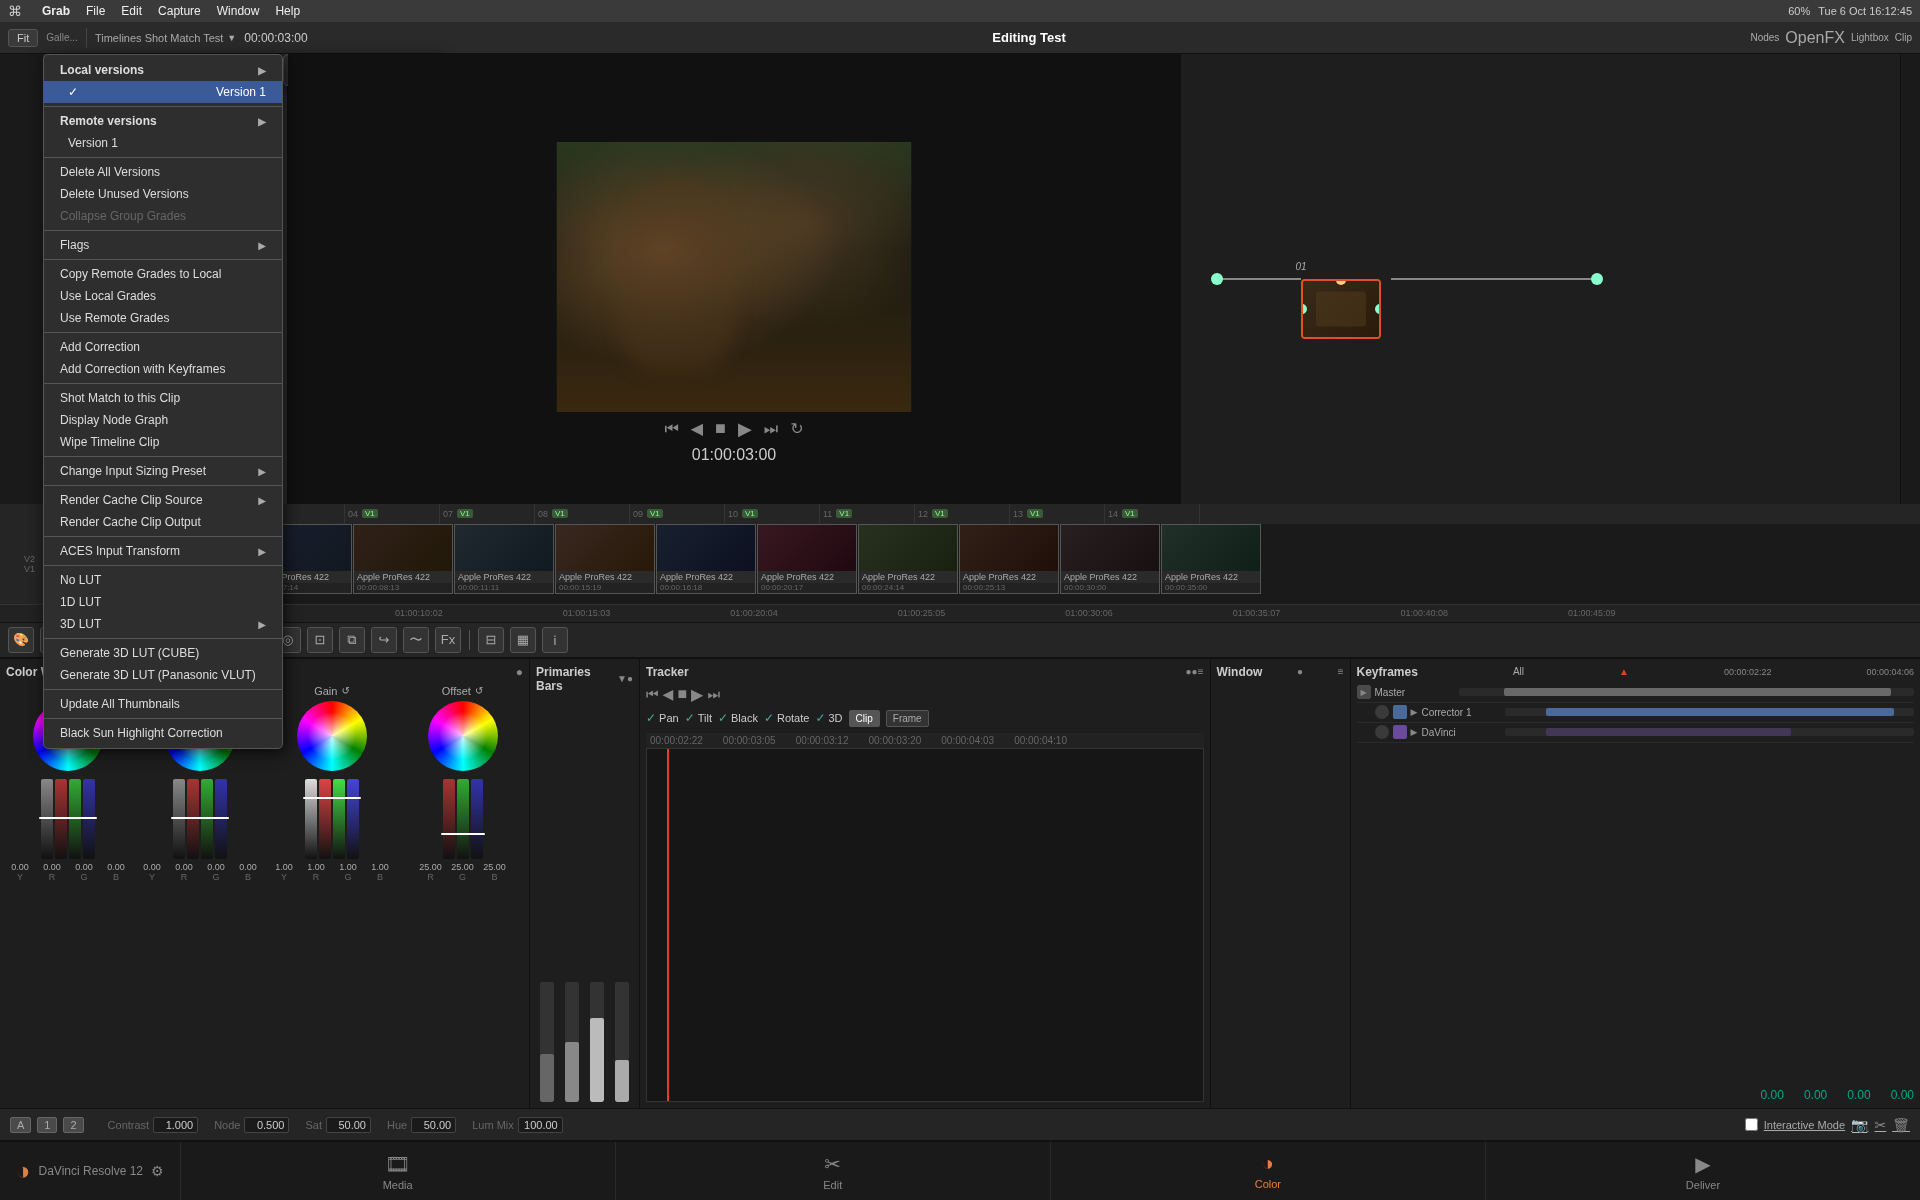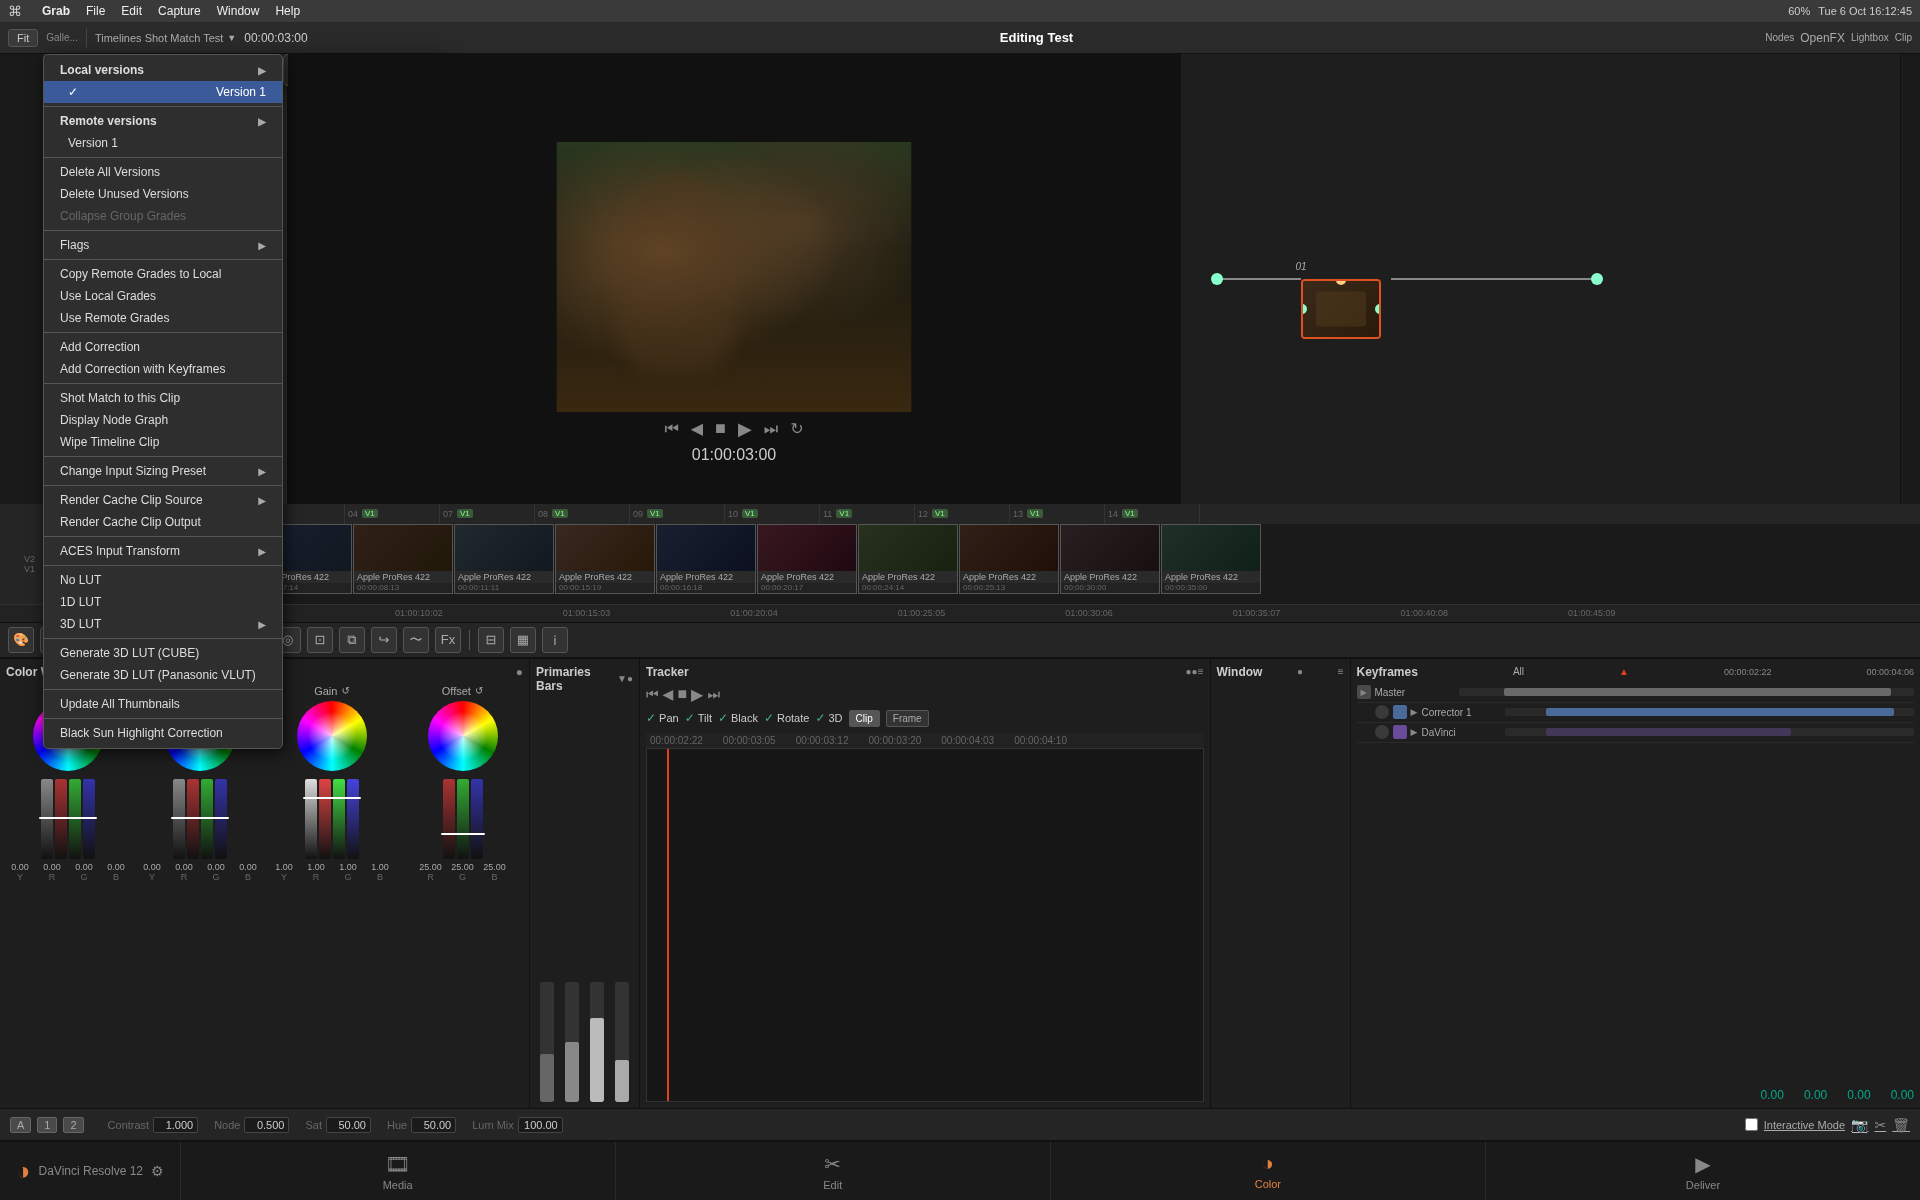--- a/index.html
+++ b/index.html
@@ -701,21 +701,21 @@
     <span style="font-size:10px; color:#888;">Galle...</span>
     <div style="width:1px;height:20px;background:#444;"></div>
     <span style="font-size:11px; color:#aaa; display:flex; align-items:center; gap:4px;">
       <span>Timelines Shot Match Test</span>
       <span style="font-size:9px;">▼</span>
     </span>
     <span style="font-size:12px; color:#ccc; font-variant-numeric:tabular-nums;">00:00:03:00</span>
     <div class="toolbar-title">Editing Test</div>
     <div class="toolbar-icons">
       <span style="font-size:10px;color:#aaa;">Nodes</span>
-      <span style="font-size:12px;color:#aaa;">OpenFX</span>
+      <span style="font-size:16px;color:#aaa;">OpenFX</span>
       <span style="font-size:10px;color:#aaa;">Lightbox</span>
       <span style="font-size:10px;color:#aaa;">Clip</span>
     </div>
   </div>
 
   <div class="middle-area" style="height: 380px; flex-shrink:0;">
 
     <div class="left-panel">
 
       <div class="submenu" style="top:0; left:240px; width:160px;">

